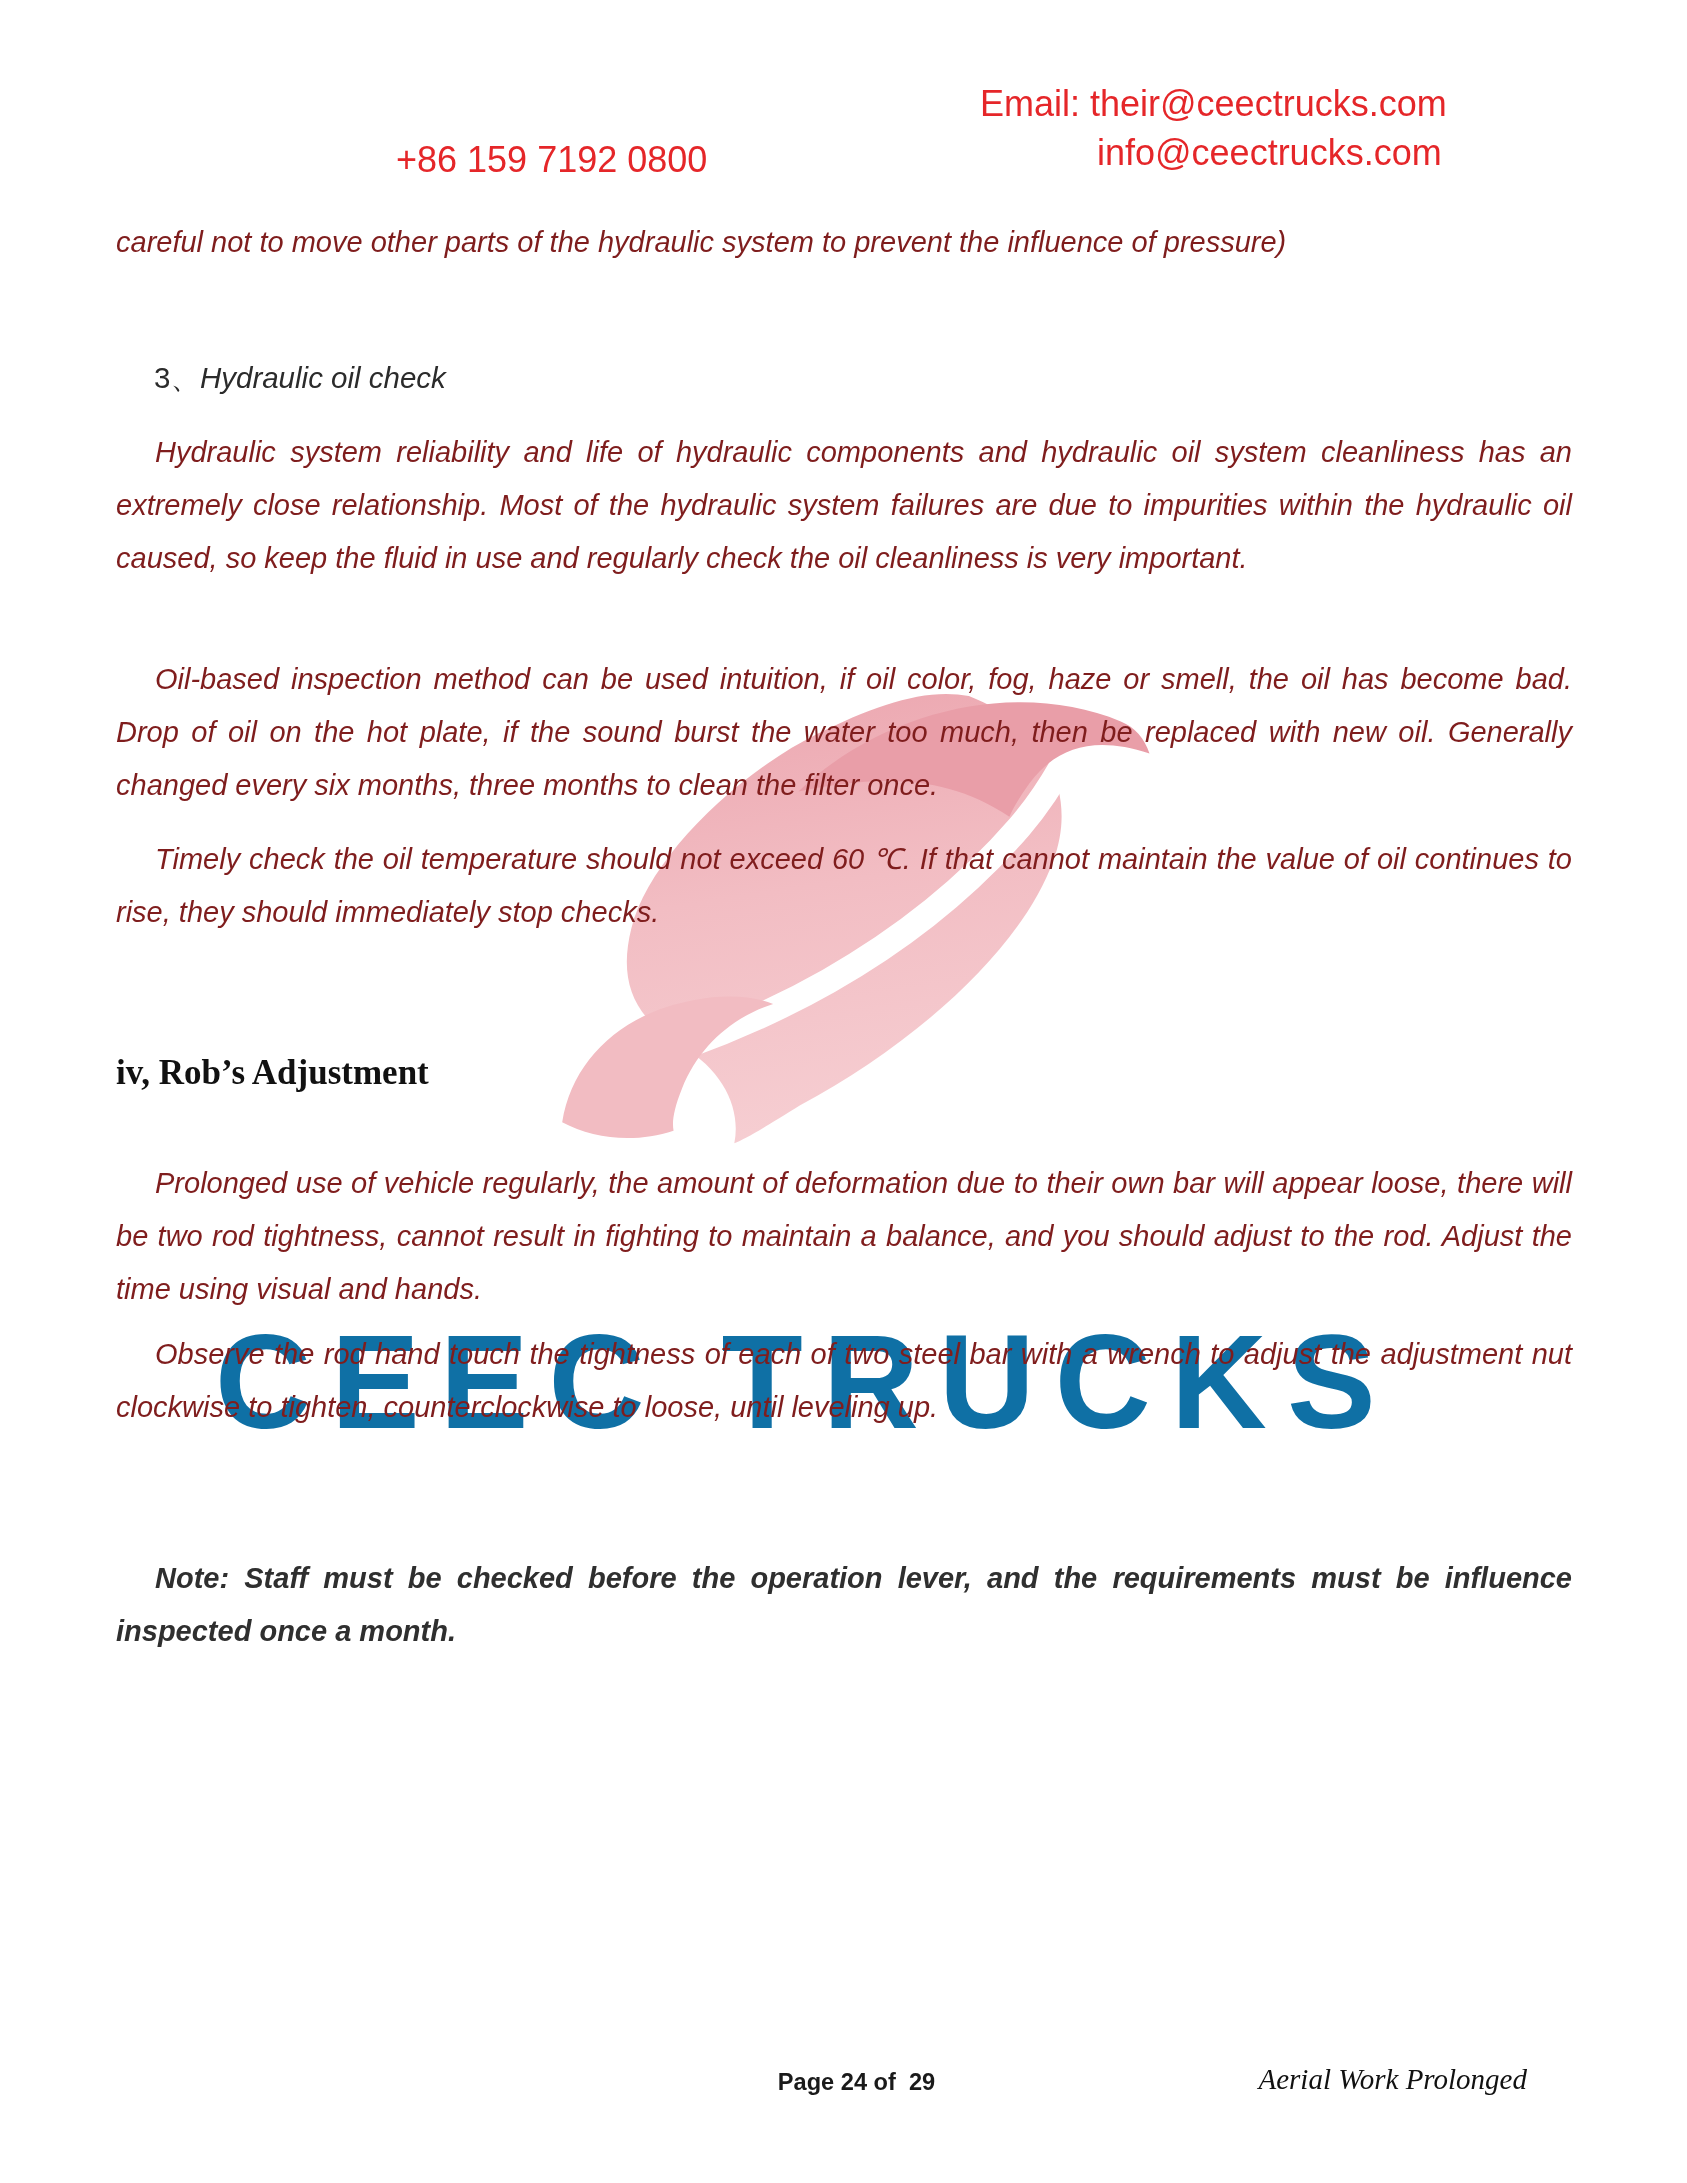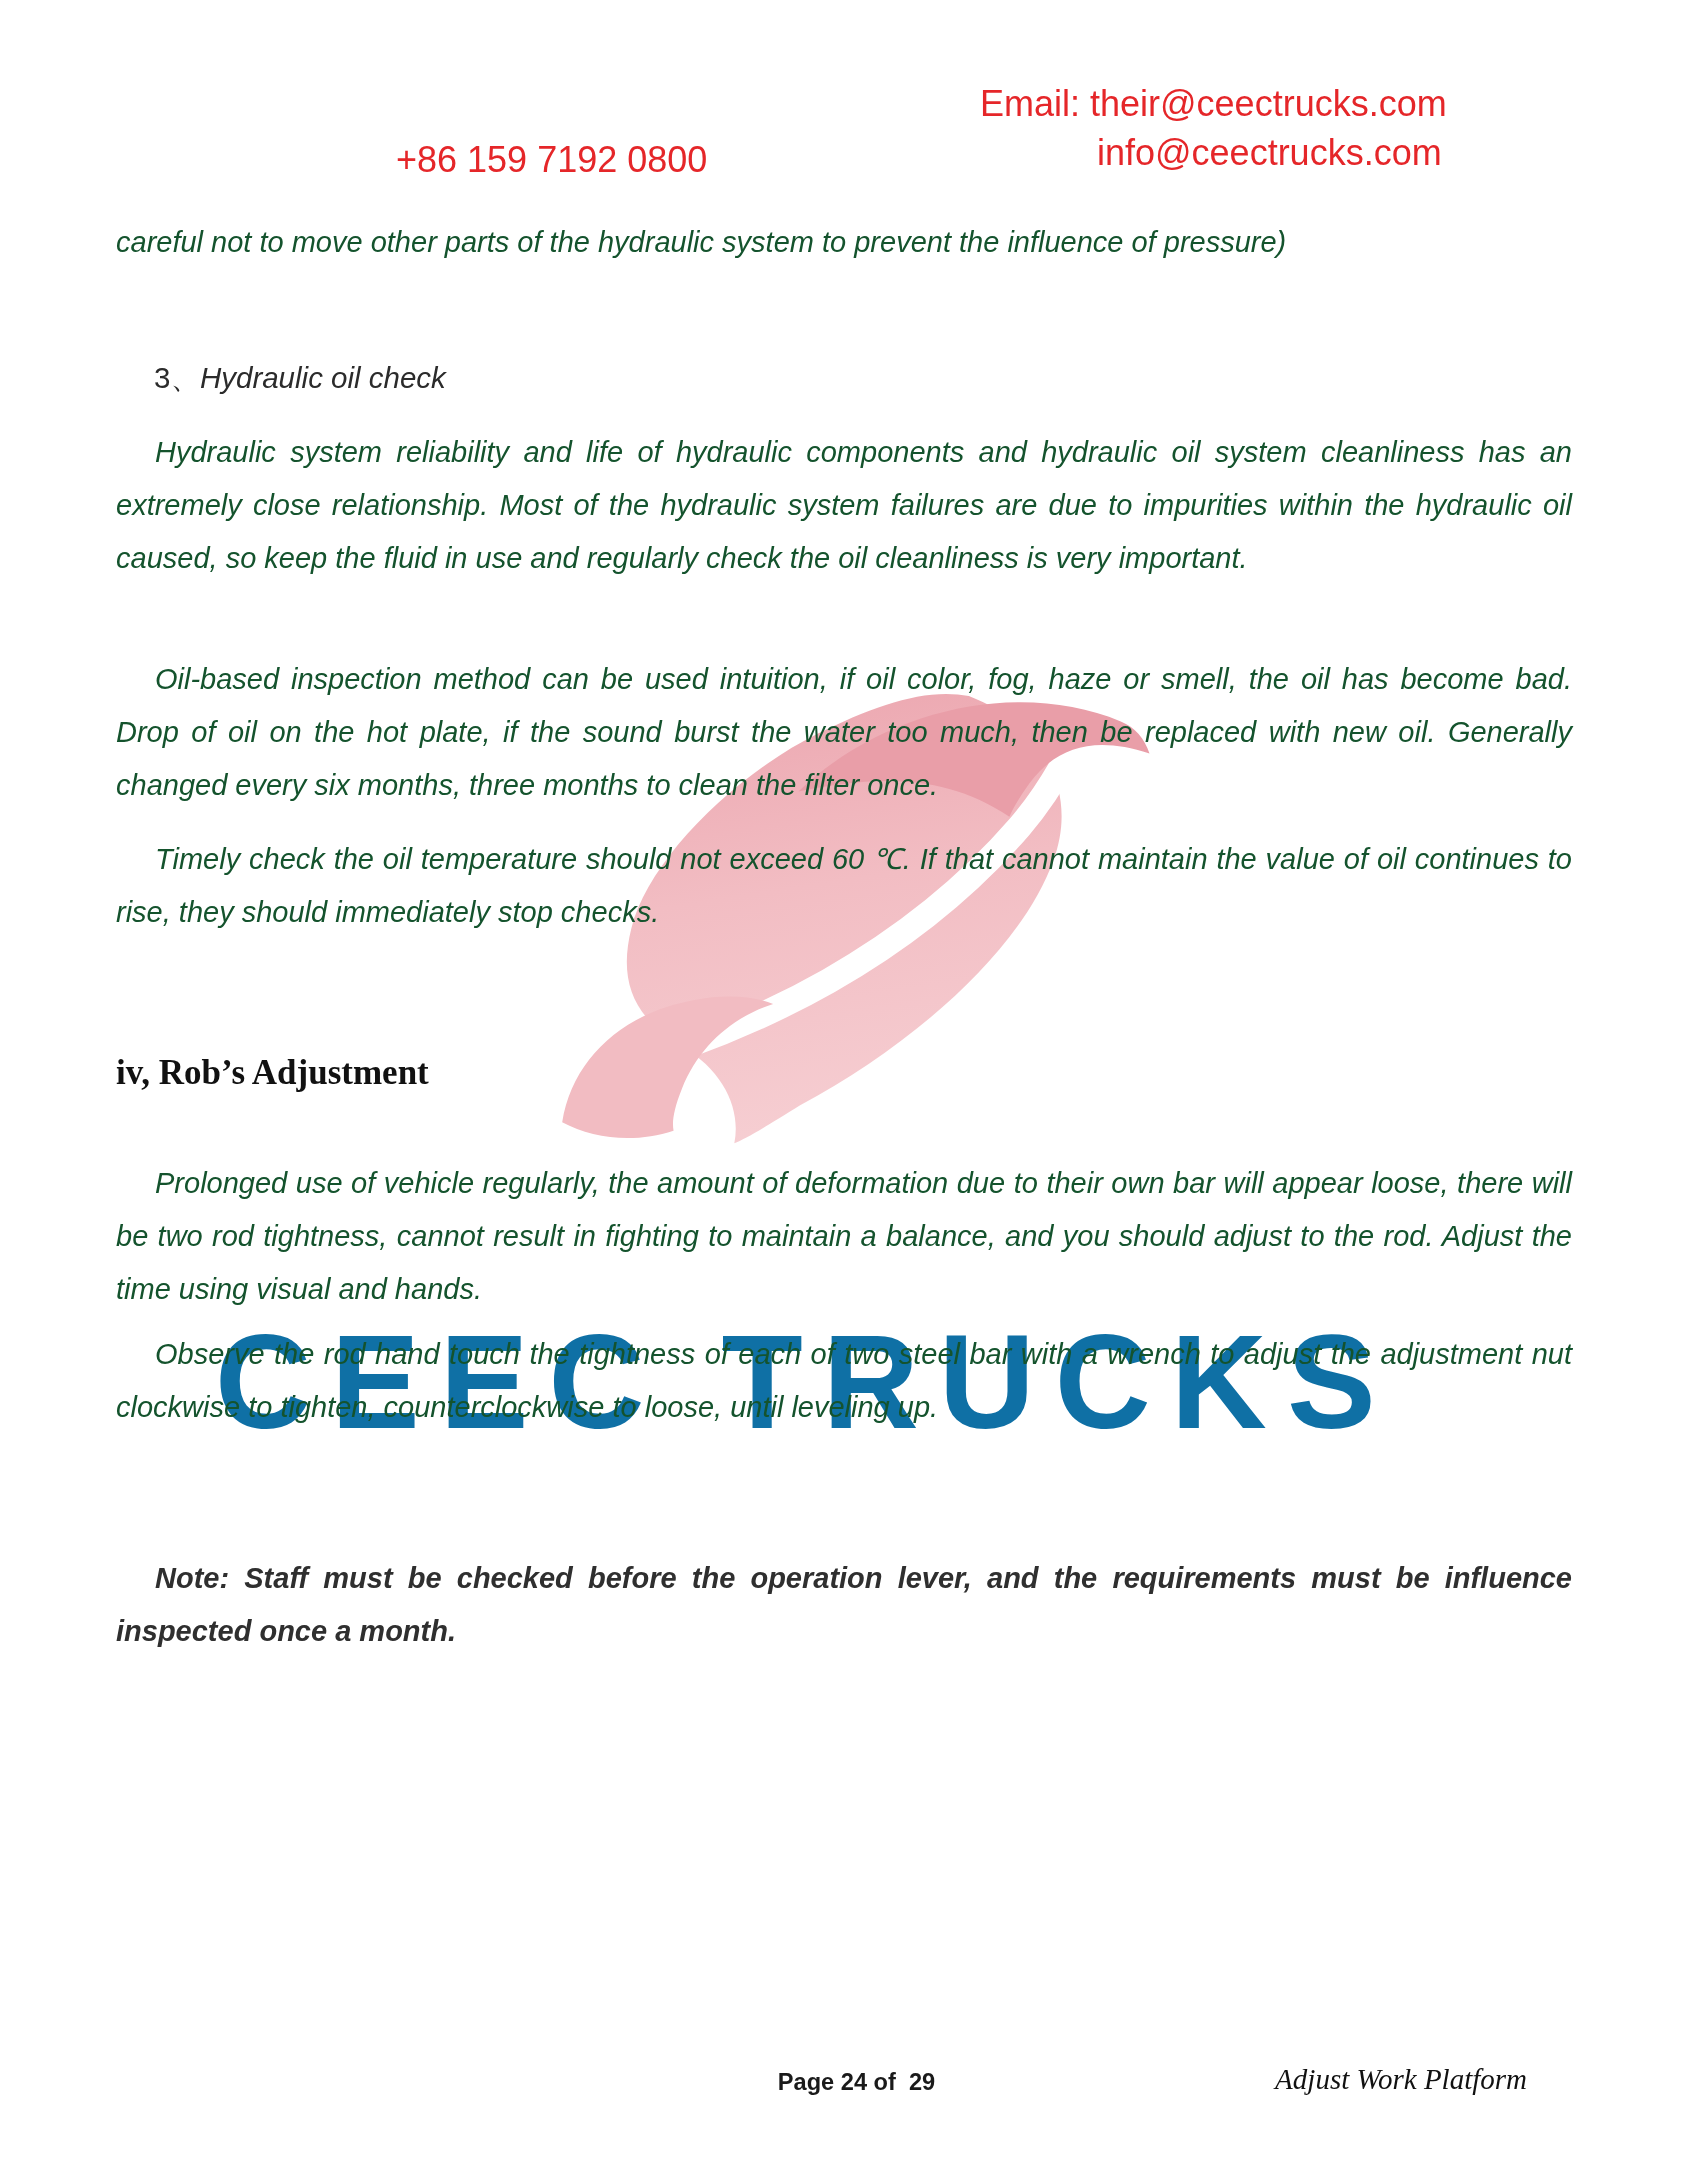--- a/index.html
+++ b/index.html
@@ -38,21 +38,21 @@
     opacity:.95;
     white-space:pre;
   }
 
   
   .txt{
     position:absolute;
     left:116px;width:1456px;
     font-size:29px;line-height:53px;
     font-style:italic;
-    color:#14532d;
+    color:#7f1d1d;
     z-index:2;
   }
   .just{text-align:justify;text-indent:39px;}
   .intro{top:216px;}
   .h1{top:358px;left:154px;width:1417px;font-size:29.5px;line-height:40px;color:#2b2b2b;}
   .h1 .num{font-style:normal;}
   .p-rel{top:426px;}
   .p-oil{top:653px;}
   .p-tim{top:833px;}
   .h2{
@@ -148,16 +148,16 @@
 
   <div class="txt h2">iv, Rob’s Adjustment</div>
 
   <div class="txt just p-pro">Prolonged use of vehicle regularly, the amount of deformation due to their own bar will appear loose, there will be two rod tightness, cannot result in fighting to maintain a balance, and you should adjust to the rod. Adjust the time using visual and hands.</div>
 
   <div class="txt just p-obs">Observe the rod hand touch the tightness of each of two steel bar with a wrench to adjust the adjustment nut clockwise to tighten, counterclockwise to loose, until leveling up.</div>
 
   <div class="txt just note">Note: Staff must be checked before the operation lever, and the requirements must be influence inspected once a month.</div>
 
   <div class="foot-page">Page 24 of  29</div>
-  <div class="foot-title">Adjust Work Platform</div>
+  <div class="foot-title">Aerial Work Prolonged</div>
 
 </div>
 
 
 </body></html>

